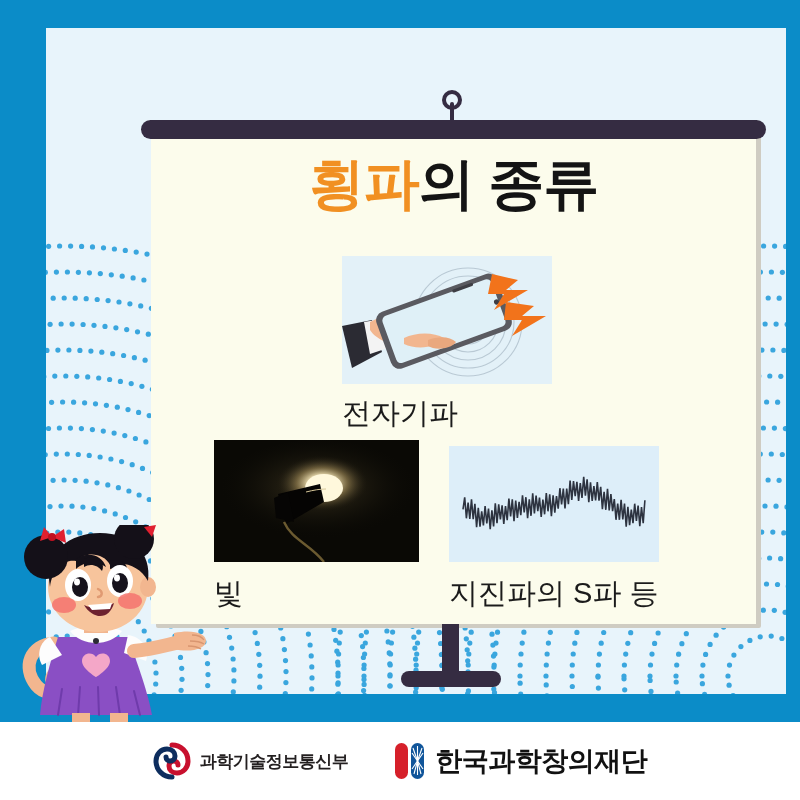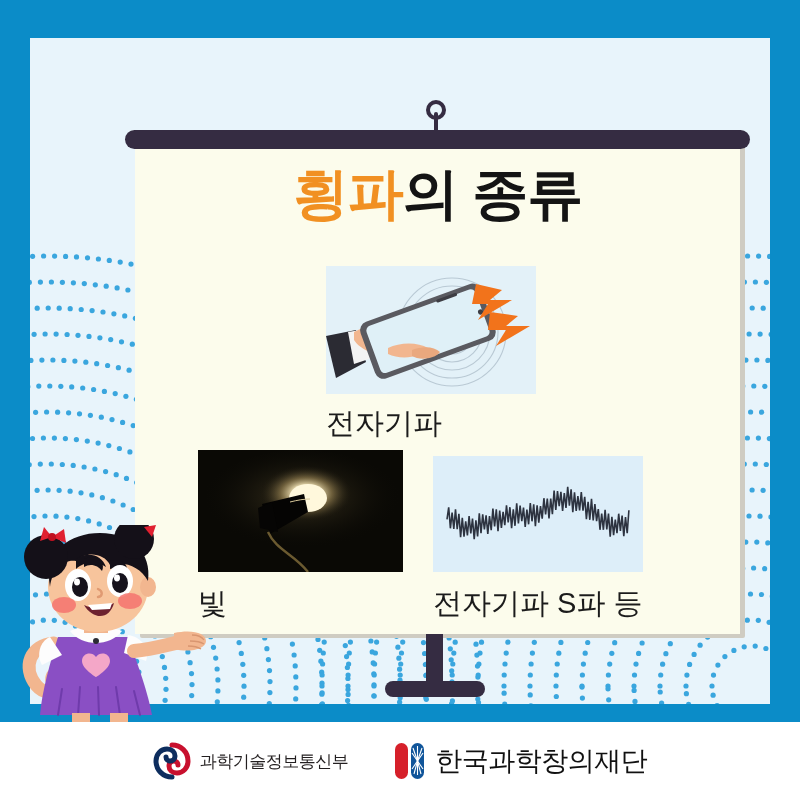--- a/index.html
+++ b/index.html
@@ -10,22 +10,22 @@
   }
   .card{position:absolute;left:0;top:0;width:800px;height:800px;}
 
   
   .frame{
     position:absolute;left:0;top:0;width:800px;height:722px;
     background:#0b8cc8;
   }
   
   .panel{
-    position:absolute;left:30px;top:28px;width:740px;height:666px;
-    background:#e8f4fb;overflow:hidden;margin-top:10px;
+    position:absolute;left:46px;top:28px;width:740px;height:666px;
+    background:#e8f4fb;overflow:hidden;
   }
   
   .rings{position:absolute;width:100%;height:100%;left:0;top:0;}
   .rings svg{display:block;}
 
   
   .screen-shadow{
     position:absolute;left:110px;top:100px;width:605px;height:500px;
     background:#cfccc2;border-radius:2px;
   }
@@ -87,21 +87,21 @@
   .girl{position:absolute;left:6px;top:525px;width:205px;height:200px;}
 
   
   .footer{
     position:absolute;left:0;top:722px;width:800px;height:78px;
     background:#ffffff;
     display:flex;align-items:center;justify-content:center;gap:46px;
   }
   .logo{display:flex;align-items:center;gap:9px;}
   .logo-text{
-    font-size:17px;font-weight:normal;color:#231f20;letter-spacing:-0.5px;
+    font-size:17px;font-weight:bold;color:#231f20;letter-spacing:-0.5px;
     white-space:nowrap;
   }
   .logo-text.kofac{font-size:27px;color:#111;}
 </style>
 </head>
 <body>
 
 <div class="card">
 
   <div class="frame">
@@ -1452,21 +1452,21 @@
         </svg>
       </div>
       <div class="cap" style="left:168px;top:546px;width:205px;">빛</div>
 
       <div class="media m-seis">
         <svg width="210" height="116" viewBox="0 0 210 116">
           <rect width="210" height="116" fill="#ddeef9"></rect>
           <polyline id="seis-path" fill="none" stroke="#2d3340" stroke-width="1.6" points="14.0,63.3 15.7,51.3 17.4,72.3 19.1,56.5 20.8,72.9 22.5,53.2 24.2,73.2 25.9,57.8 27.6,81.3 29.3,61.9 31.0,80.6 32.7,65.4 34.4,79.4 36.1,60.1 37.8,77.5 39.5,62.5 41.2,83.3 42.9,64.3 44.6,80.4 46.3,57.4 48.0,77.1 49.7,58.4 51.4,73.5 53.1,59.3 54.8,78.0 56.5,60.0 58.2,74.2 59.9,52.5 61.6,70.5 63.3,53.4 65.0,75.3 66.7,54.5 68.4,72.0 70.1,55.9 71.8,69.1 73.5,49.3 75.2,66.4 76.9,51.2 78.6,72.1 80.3,53.3 82.0,69.8 83.7,47.3 85.4,67.5 87.1,49.5 88.8,65.2 90.5,51.6 92.2,71.0 93.9,53.6 95.6,68.3 97.3,47.0 99.0,65.3 100.7,48.3 102.4,70.3 104.1,49.4 105.8,66.6 107.5,50.0 109.2,62.7 110.9,42.2 112.6,58.5 114.3,42.5 116.0,62.4 117.7,42.6 119.4,58.1 121.1,34.6 122.8,54.0 124.5,35.1 126.2,50.1 127.9,35.9 129.6,54.9 131.3,37.2 133.0,51.9 134.7,30.8 136.4,49.6 138.1,33.3 139.8,56.1 141.5,36.4 143.2,55.0 144.9,40.1 146.6,54.5 148.3,36.1 150.0,54.6 151.7,40.8 153.4,63.2 155.1,45.9 156.8,63.8 158.5,42.8 160.2,64.5 161.9,48.0 163.6,65.1 165.3,53.0 167.0,73.8 168.7,57.7 170.4,73.8 172.1,53.8 173.8,73.4 175.5,57.6 177.2,80.7 178.9,60.9 180.6,79.2 182.3,63.6 184.0,77.2 185.7,57.7 187.4,74.8 189.1,59.5 190.8,80.2 192.5,61.1 194.2,77.2 195.9,54.2"></polyline>
         </svg>
       </div>
-      <div class="cap" style="left:403px;top:546px;width:210px;">전자기파 S파 등</div>
+      <div class="cap" style="left:403px;top:546px;width:210px;">지진파의 S파 등</div>
 
     </div>
 
     <div class="girl">
       <svg width="205" height="200" viewBox="0 0 205 200">
 
         <path d="M48 118 C24 120 16 142 30 160 C40 172 56 168 58 156
                  C60 146 48 146 46 152 C44 158 52 160 54 154" fill="none" stroke="#f2b68f" stroke-width="13" stroke-linecap="round"></path>
 
         <path d="M52 112 L122 112 C132 140 142 168 146 190 L34 190 C36 166 44 138 52 112 Z" fill="#8a4fc4"></path>

